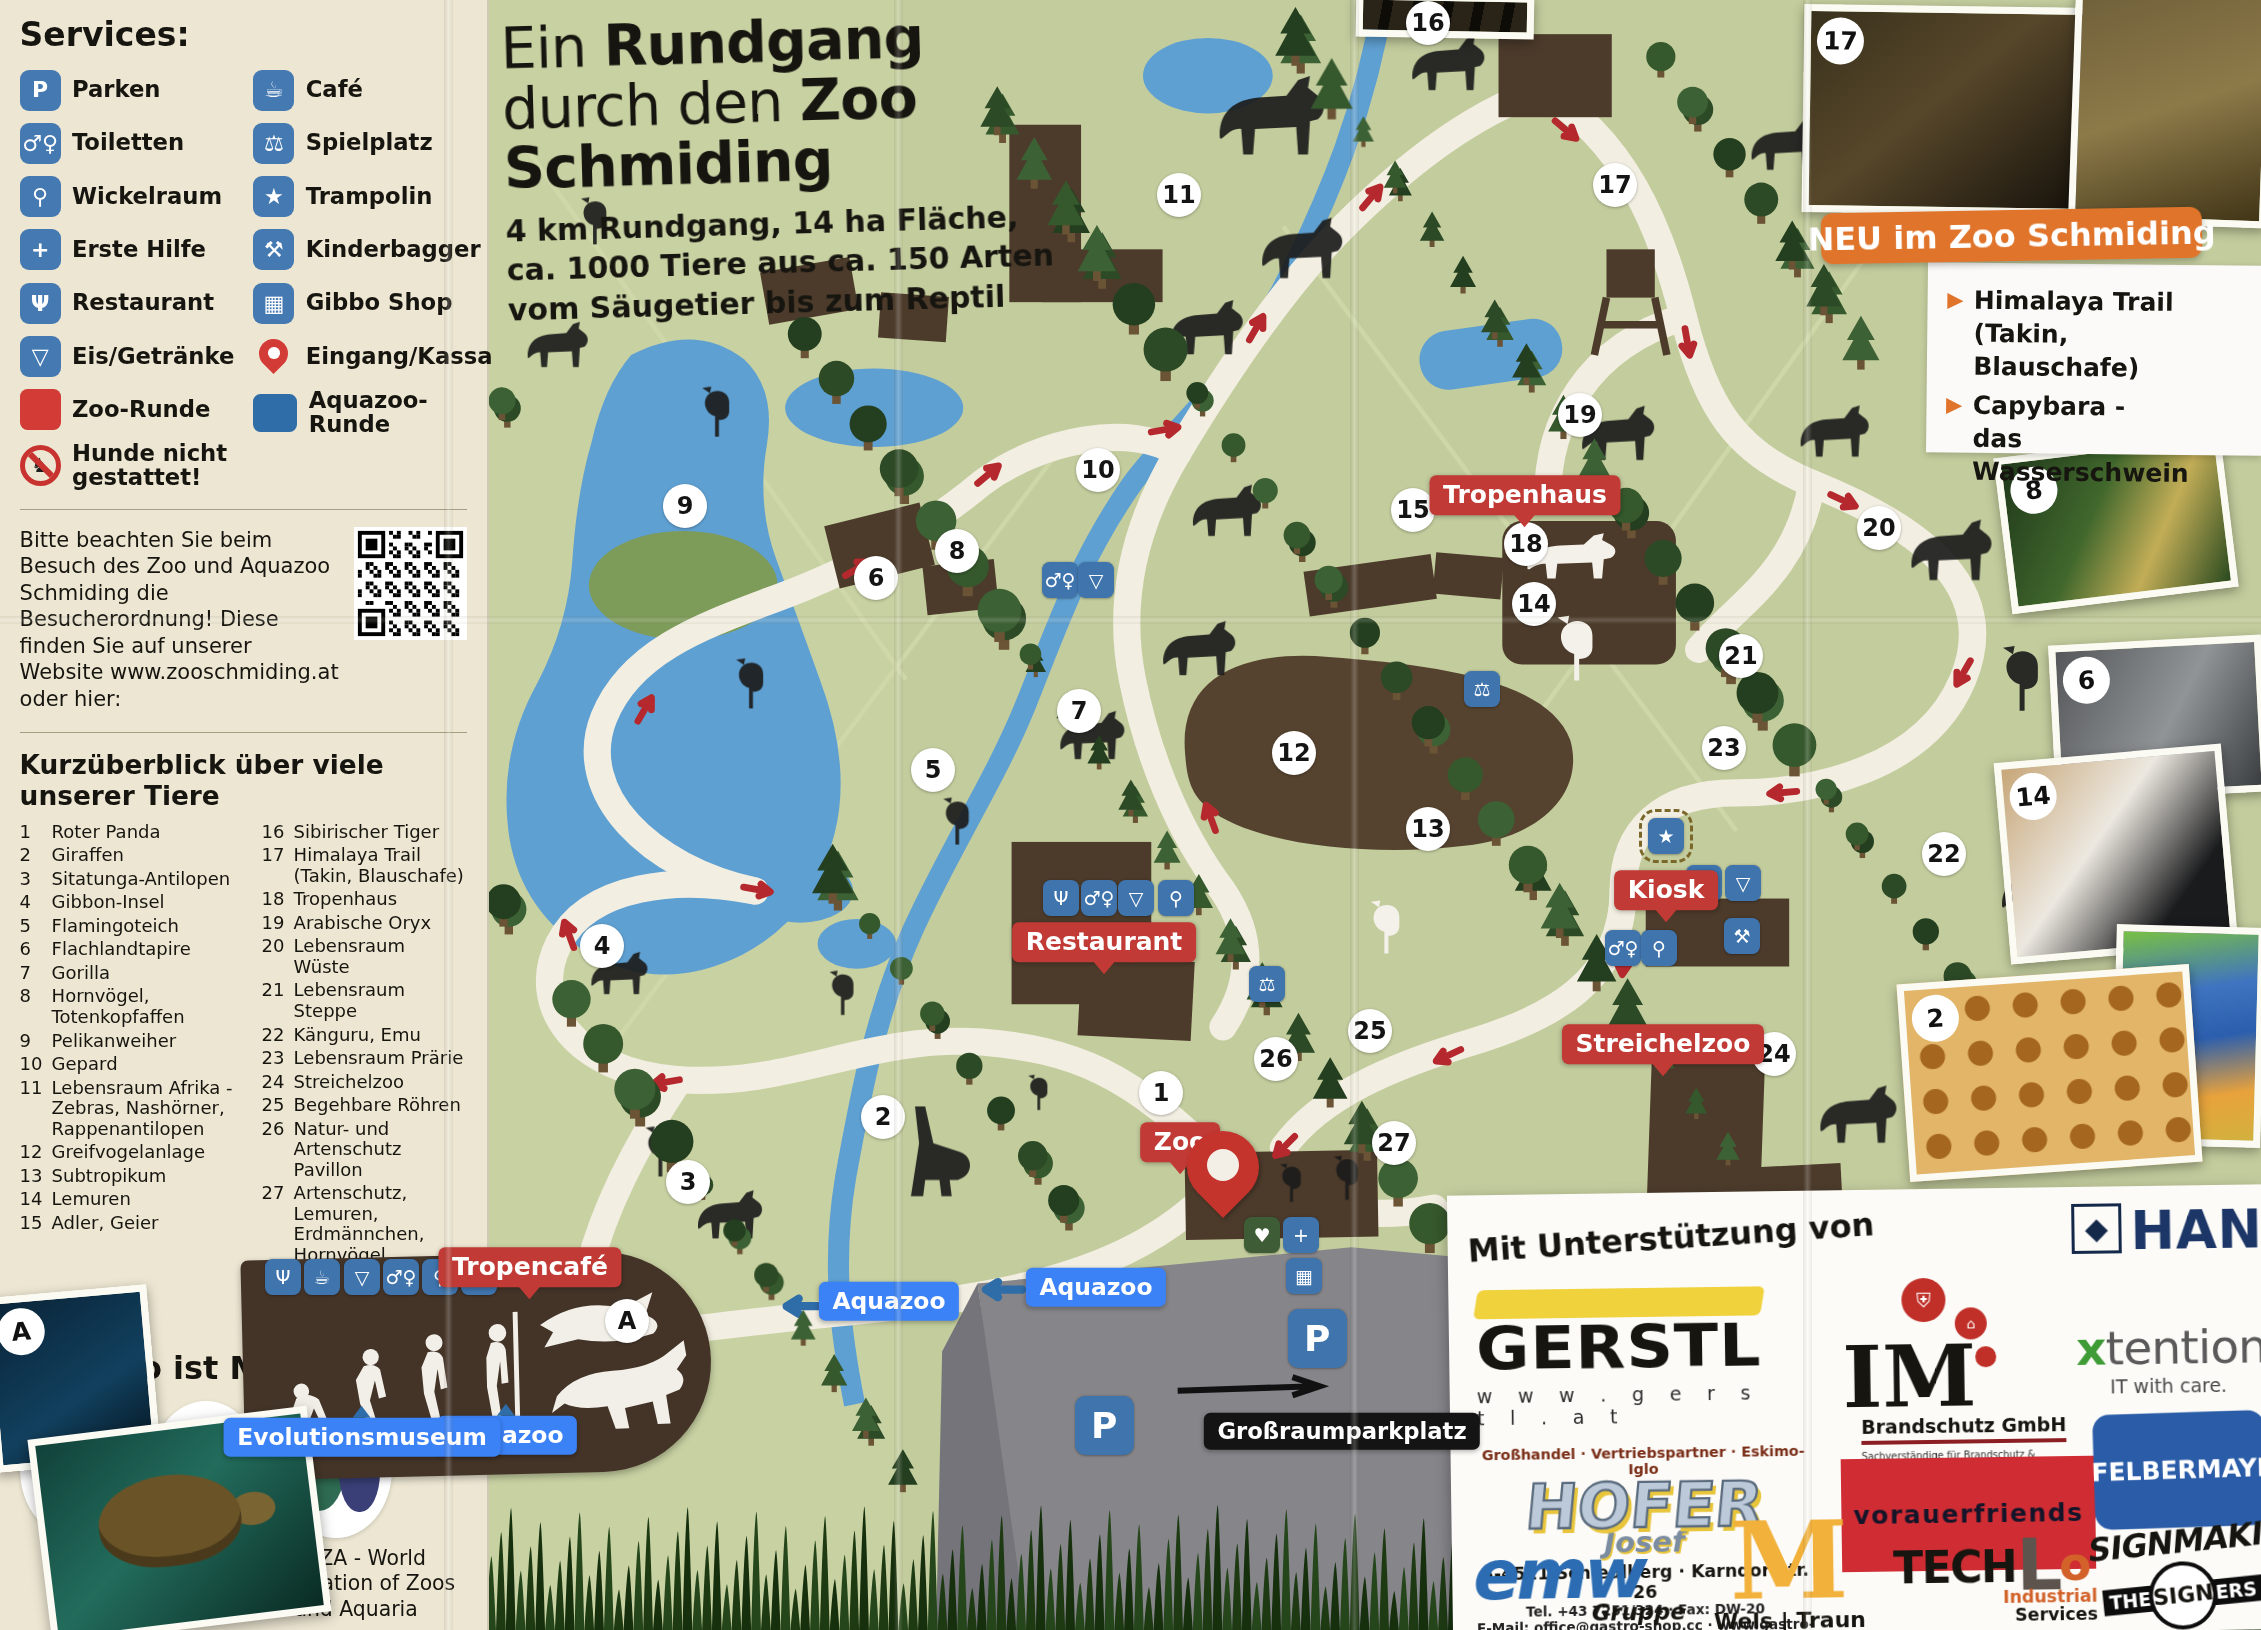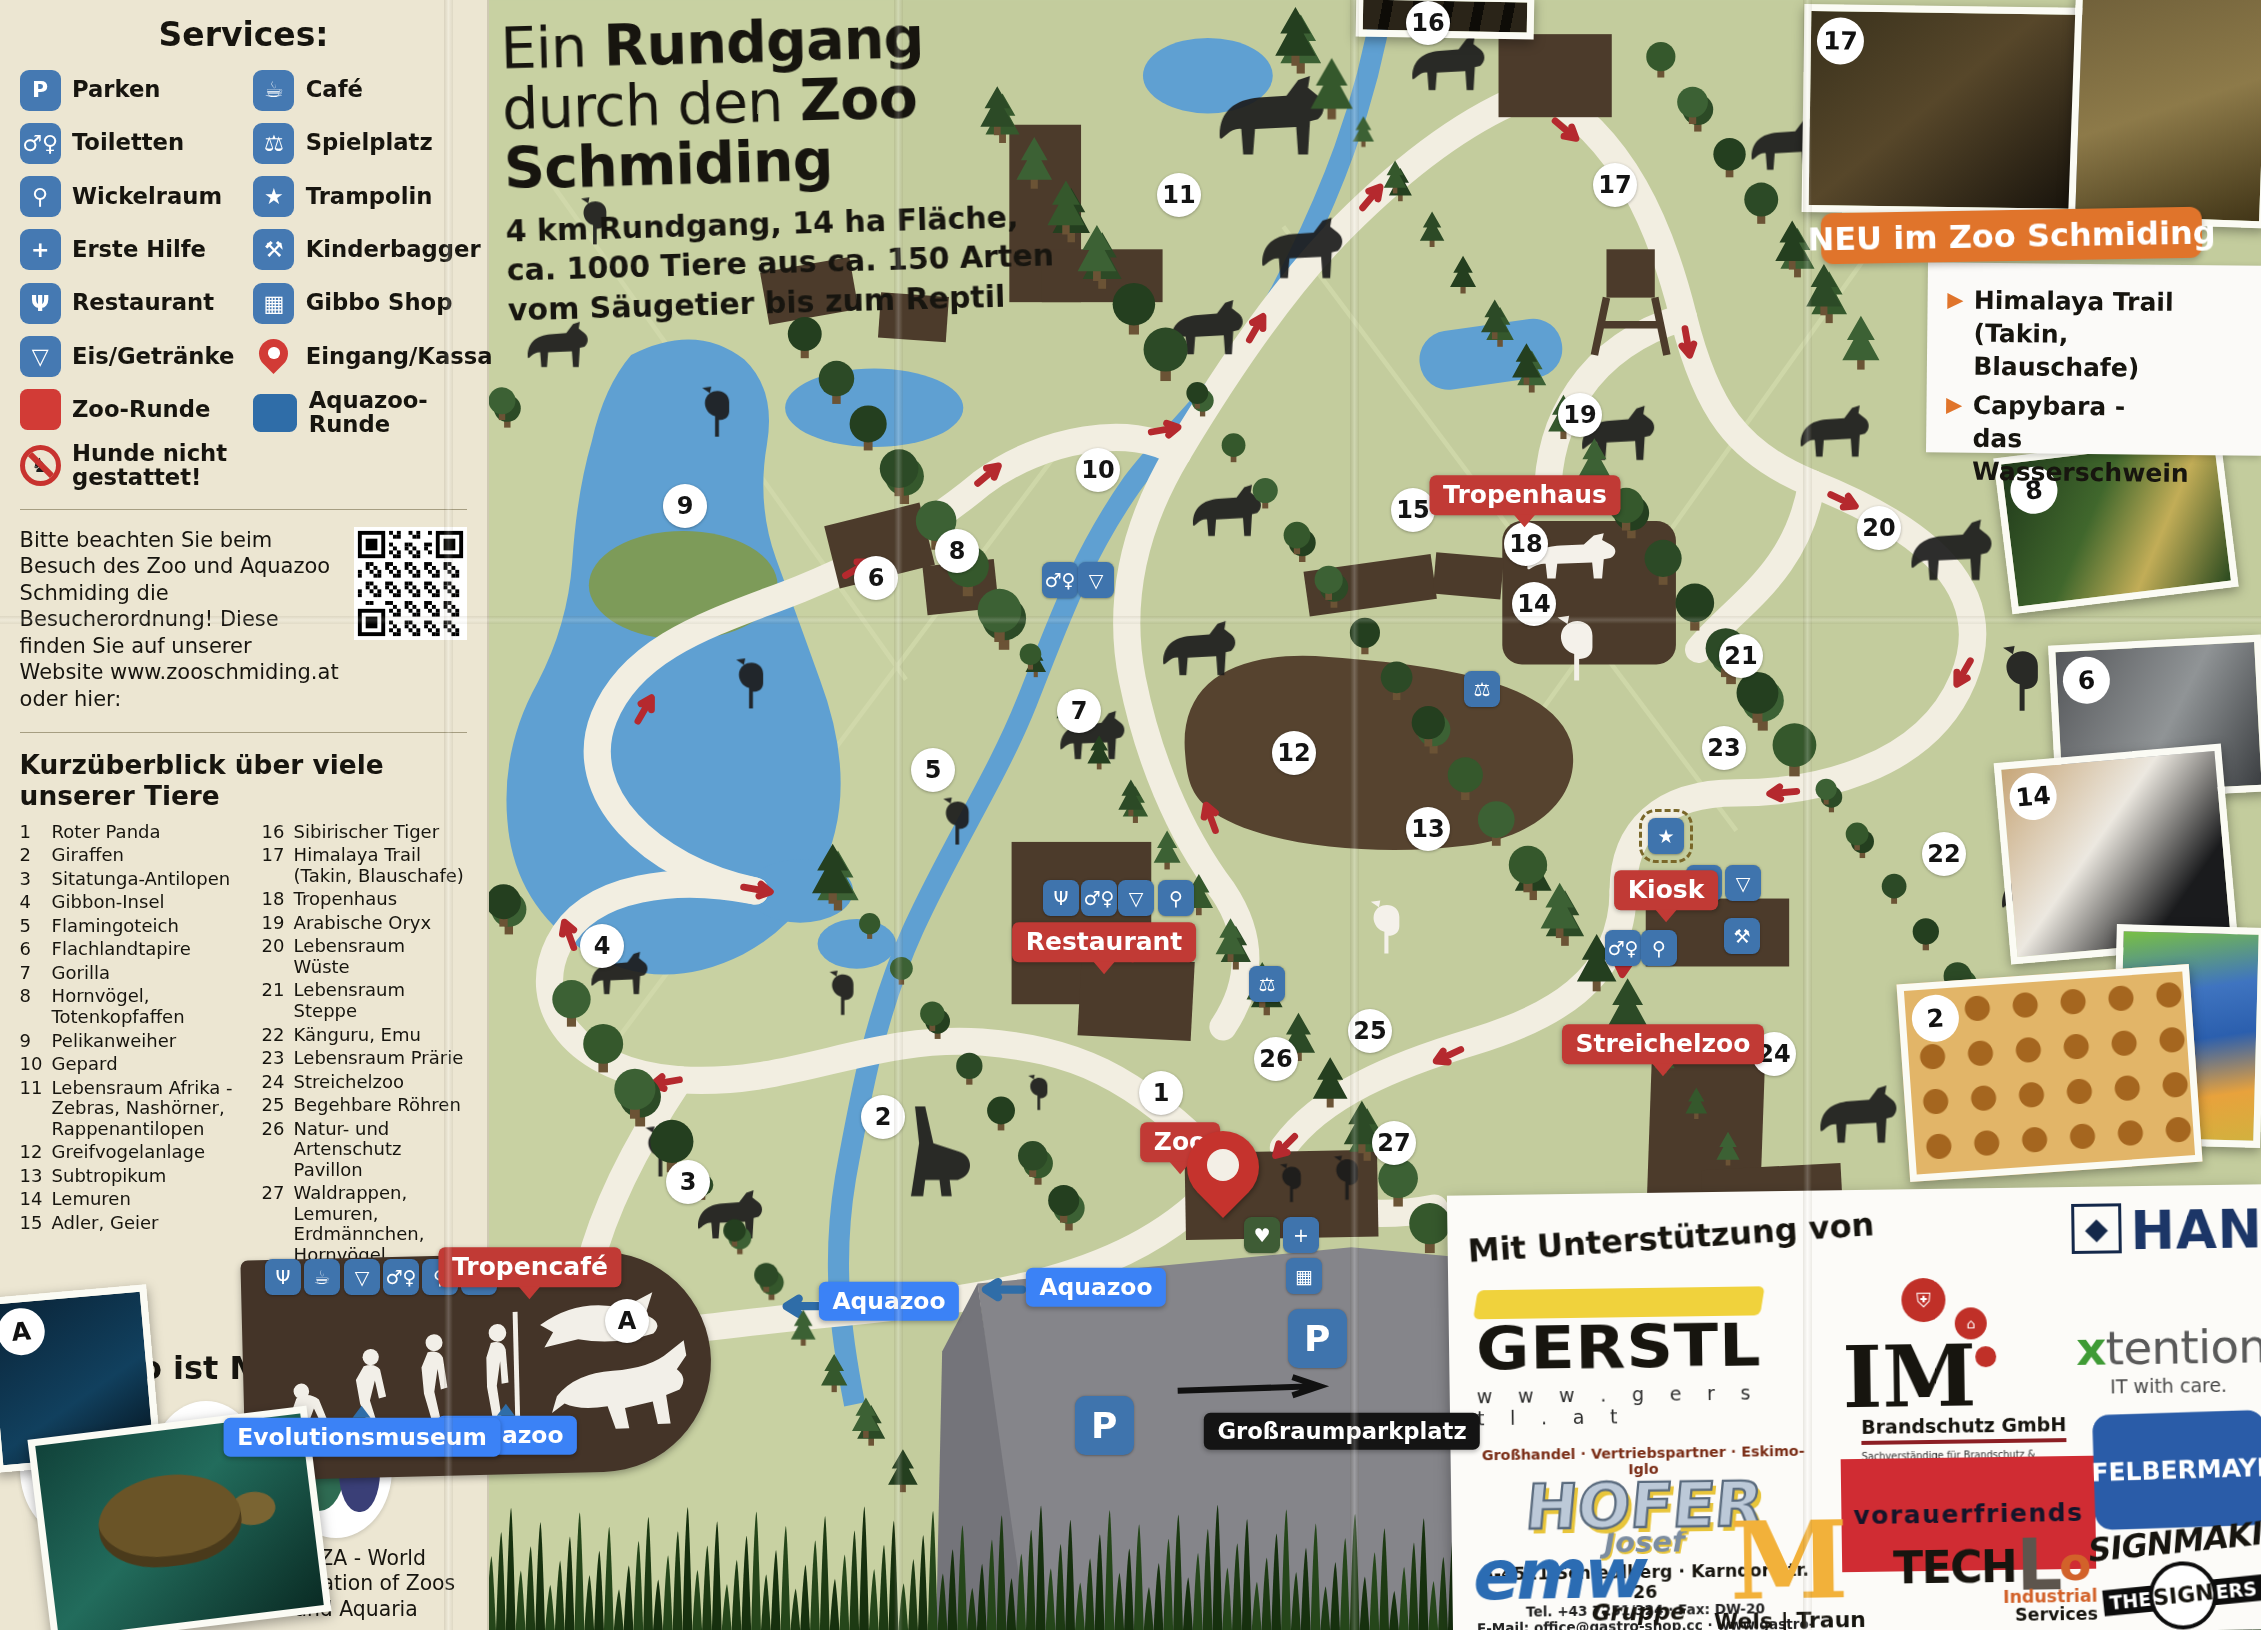--- a/index.html
+++ b/index.html
@@ -6,21 +6,21 @@
   .page{position:relative;width:2261px;height:1631px;overflow:hidden;background:#c8d1a2;
         font-family:"DejaVu Sans","Liberation Sans",sans-serif;color:#17150f;}
   .page *{box-sizing:border-box;}
 
   
   .map-art{position:absolute;left:0;top:0;z-index:1;}
 
   
   .left-panel{position:absolute;left:0;top:0;width:489px;height:1631px;background:#ece6d2;
               padding:12px 19.6px 0 19.6px;z-index:2;border-right:2.3px solid rgba(80,70,40,.18);}
-  .svc-head{font-size:33px;font-weight:800;margin:3px 0 15px;text-align:center;}
+  .svc-head{font-size:33px;font-weight:800;margin:3px 0 15px;}
   .svc-grid{display:flex;gap:7.6px;}
   .svc-col{display:flex;flex-direction:column;gap:11.3px;}
   .svc-col.c1{width:228px;}.svc-col.c2{width:214px;}
   .svc{display:flex;align-items:center;gap:11.3px;min-height:42px;font-weight:700;font-size:22.7px;line-height:1.05;}
   .sic{width:41px;height:41px;border-radius:9px;background:#4579b2;color:#fff;display:flex;
        align-items:center;justify-content:center;flex:none;font-size:22px;}
   .sic i{font-style:normal;}
   .svc.route-red .sic{background:#d23b36;border-radius:7.6px;}
   .svc.route-blue .sic{background:#2f6da8;border-radius:7.6px;width:44px;height:38px;}
   .svc.pin .sic{background:transparent;position:relative;}
@@ -1078,21 +1078,21 @@
             <span class="n">25</span>
             <span class="t">Begehbare Röhren</span>
           </div>
           <div class="ov-item">
             <span class="n">26</span>
             <span class="t">Natur- und Artenschutz
 Pavillon</span>
           </div>
           <div class="ov-item">
             <span class="n">27</span>
-            <span class="t">Waldrappen, Lemuren,
+            <span class="t">Artenschutz, Lemuren,
 Erdmännchen, Hornvögel</span>
           </div>
           <div class="ov-item">
             <span class="n">A</span>
             <span class="t">Aquazoo, Evolutions-
 museum u.v.m.</span>
           </div>
         </div>
     </div>
     <div class="mem-head">Der Zoo ist Mitglied bei:</div>

